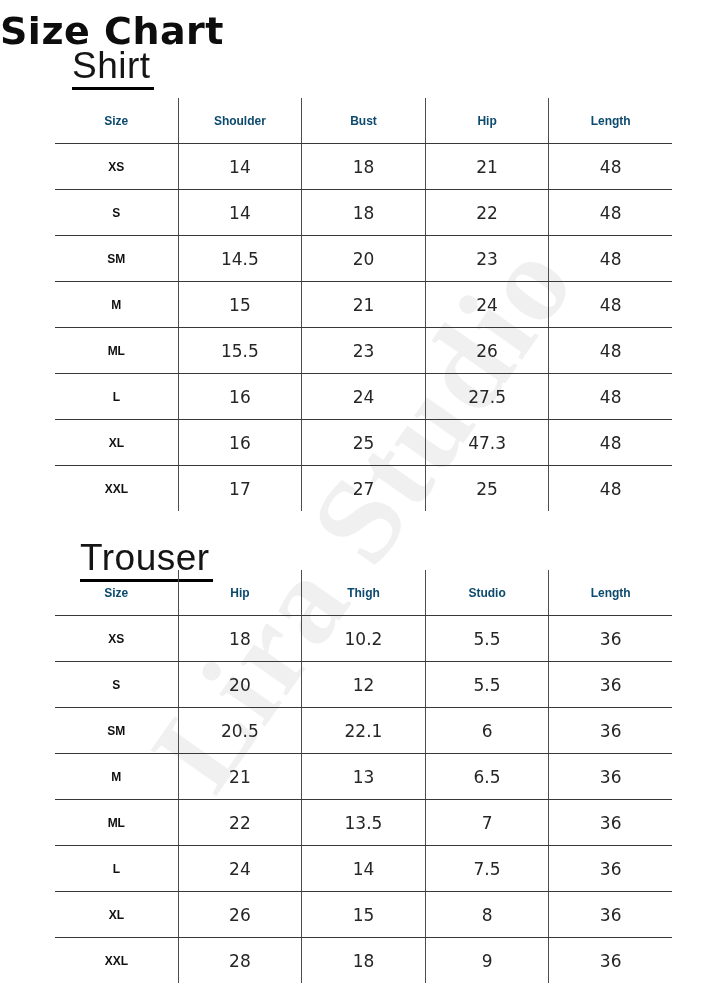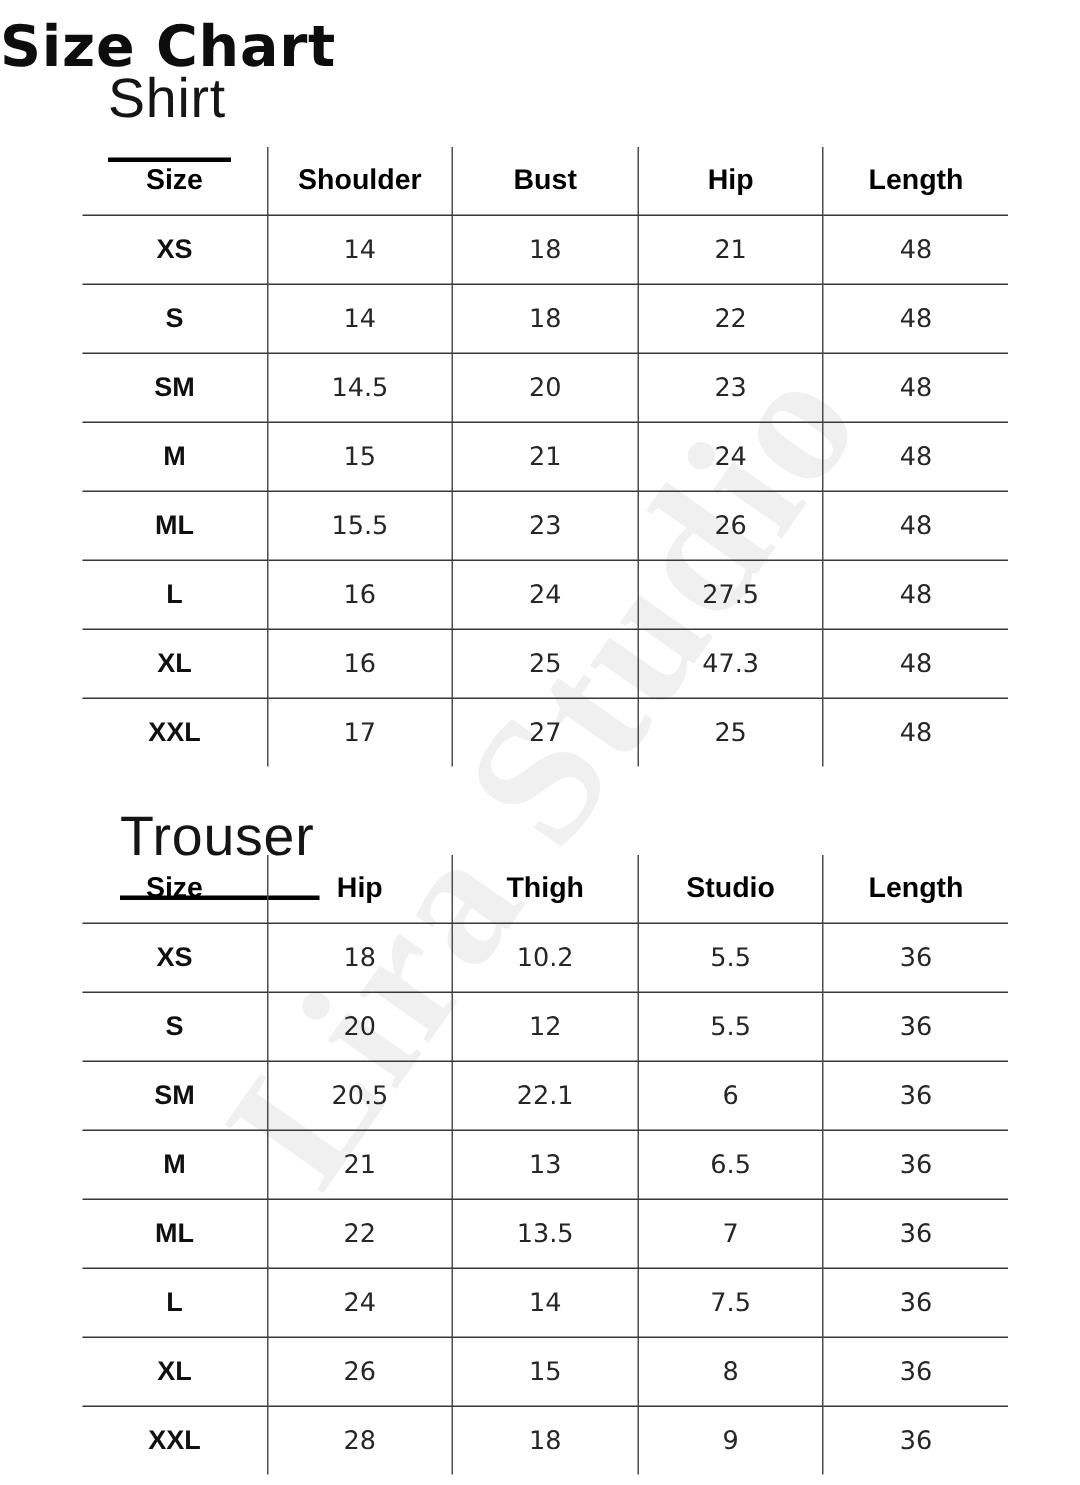--- a/index.html
+++ b/index.html
@@ -45,21 +45,21 @@
     font-family: "DejaVu Sans", "Liberation Sans", sans-serif;
   }
   .section-heading {
     position: absolute;
     display: inline-block;
     font-size: 37px;
     font-weight: 400;
     line-height: 1.06;
     color: #151515;
     border-bottom: 3px solid #000;
-    padding: 0 3px 20px 0;
+    padding: 0 3px 2px 0;
     letter-spacing: 0.5px;
   }
   #shirt-heading { left: 72px; top: 46px; }
   #trouser-heading { left: 80px; top: 538px; }
 
   table.size-table {
     position: absolute;
     left: 55px;
     border-collapse: collapse;
     table-layout: fixed;
@@ -70,37 +70,37 @@
 
   table.size-table th,
   table.size-table td {
     width: 20%;
     text-align: center;
     vertical-align: middle;
     padding: 0;
   }
   table.size-table thead th {
     height: 45px;
-    font-size: 19px;
-    font-weight: 700;
-    color: #000000;
+    font-size: 12px;
+    font-weight: 700;
+    color: #0c4a6e;
     border-bottom: 1.5px solid #383838;
   }
   table.size-table th:not(:last-child),
   table.size-table td:not(:last-child) {
     border-right: 1px solid #4d4d4d;
   }
   table.size-table tbody td {
     height: 45px;
   }
   table.size-table tbody tr:not(:last-child) td {
     border-bottom: 1.5px solid #383838;
   }
   td.size-cell {
-    font-size: 18px;
+    font-size: 12px;
     font-weight: 700;
     color: #101010;
   }
   td.value-cell {
     font-size: 17px;
     font-weight: 400;
     color: #262626;
     font-family: "DejaVu Sans", "Liberation Sans", sans-serif;
   }
 </style>

